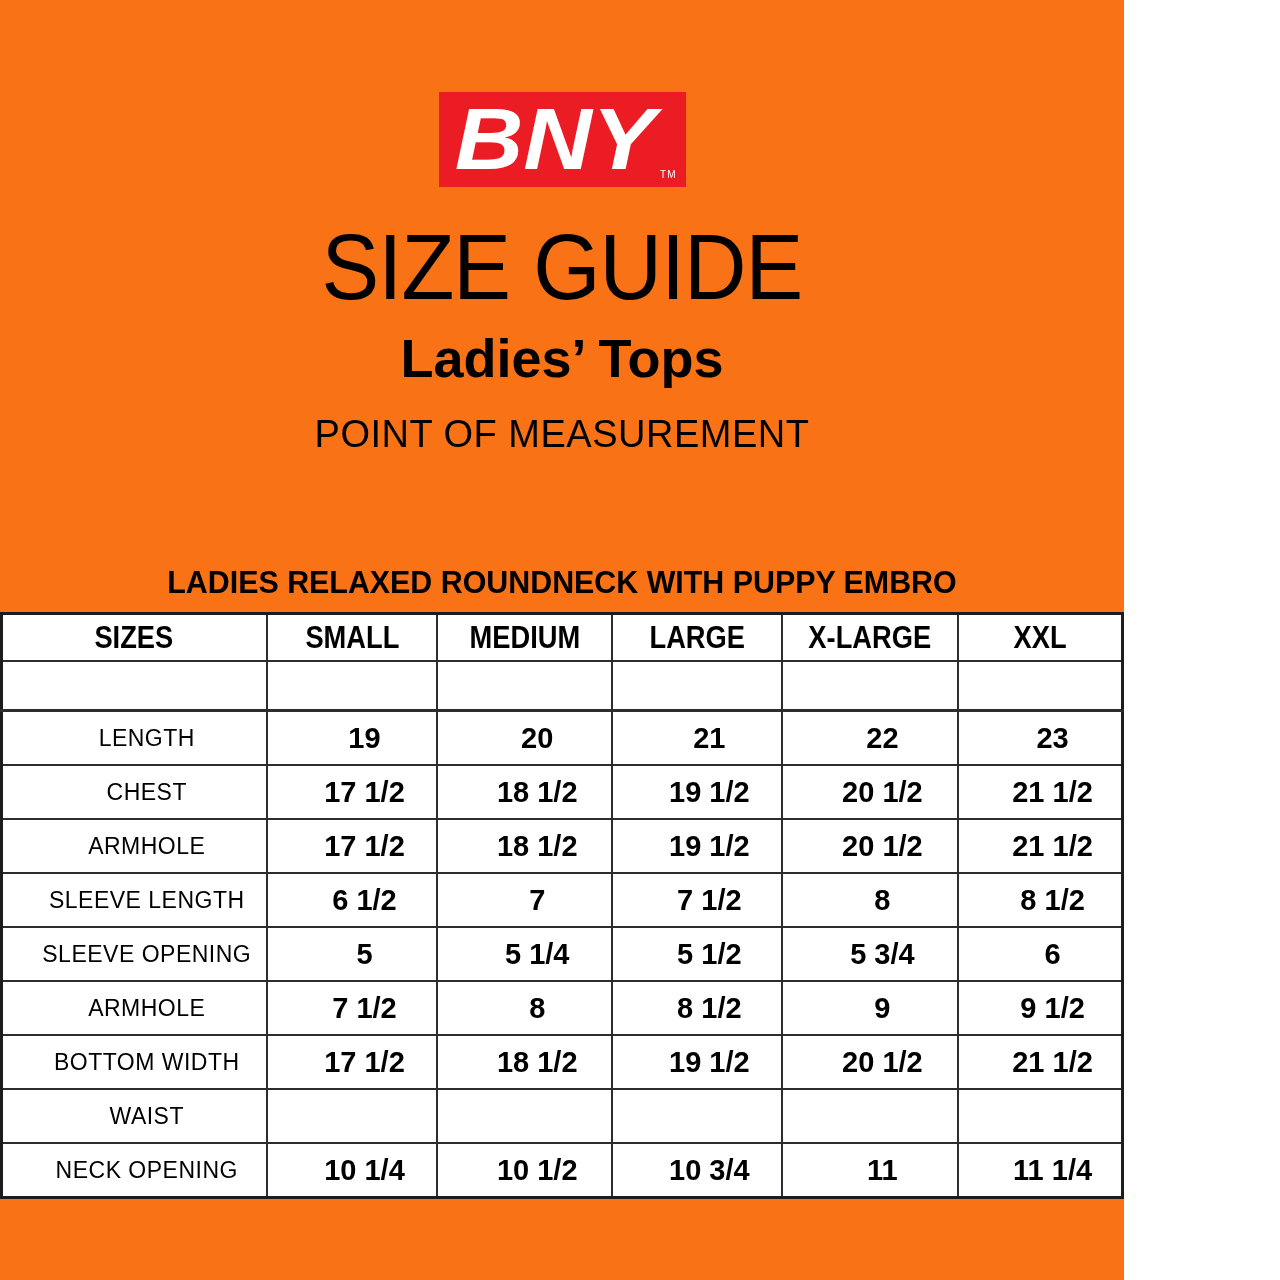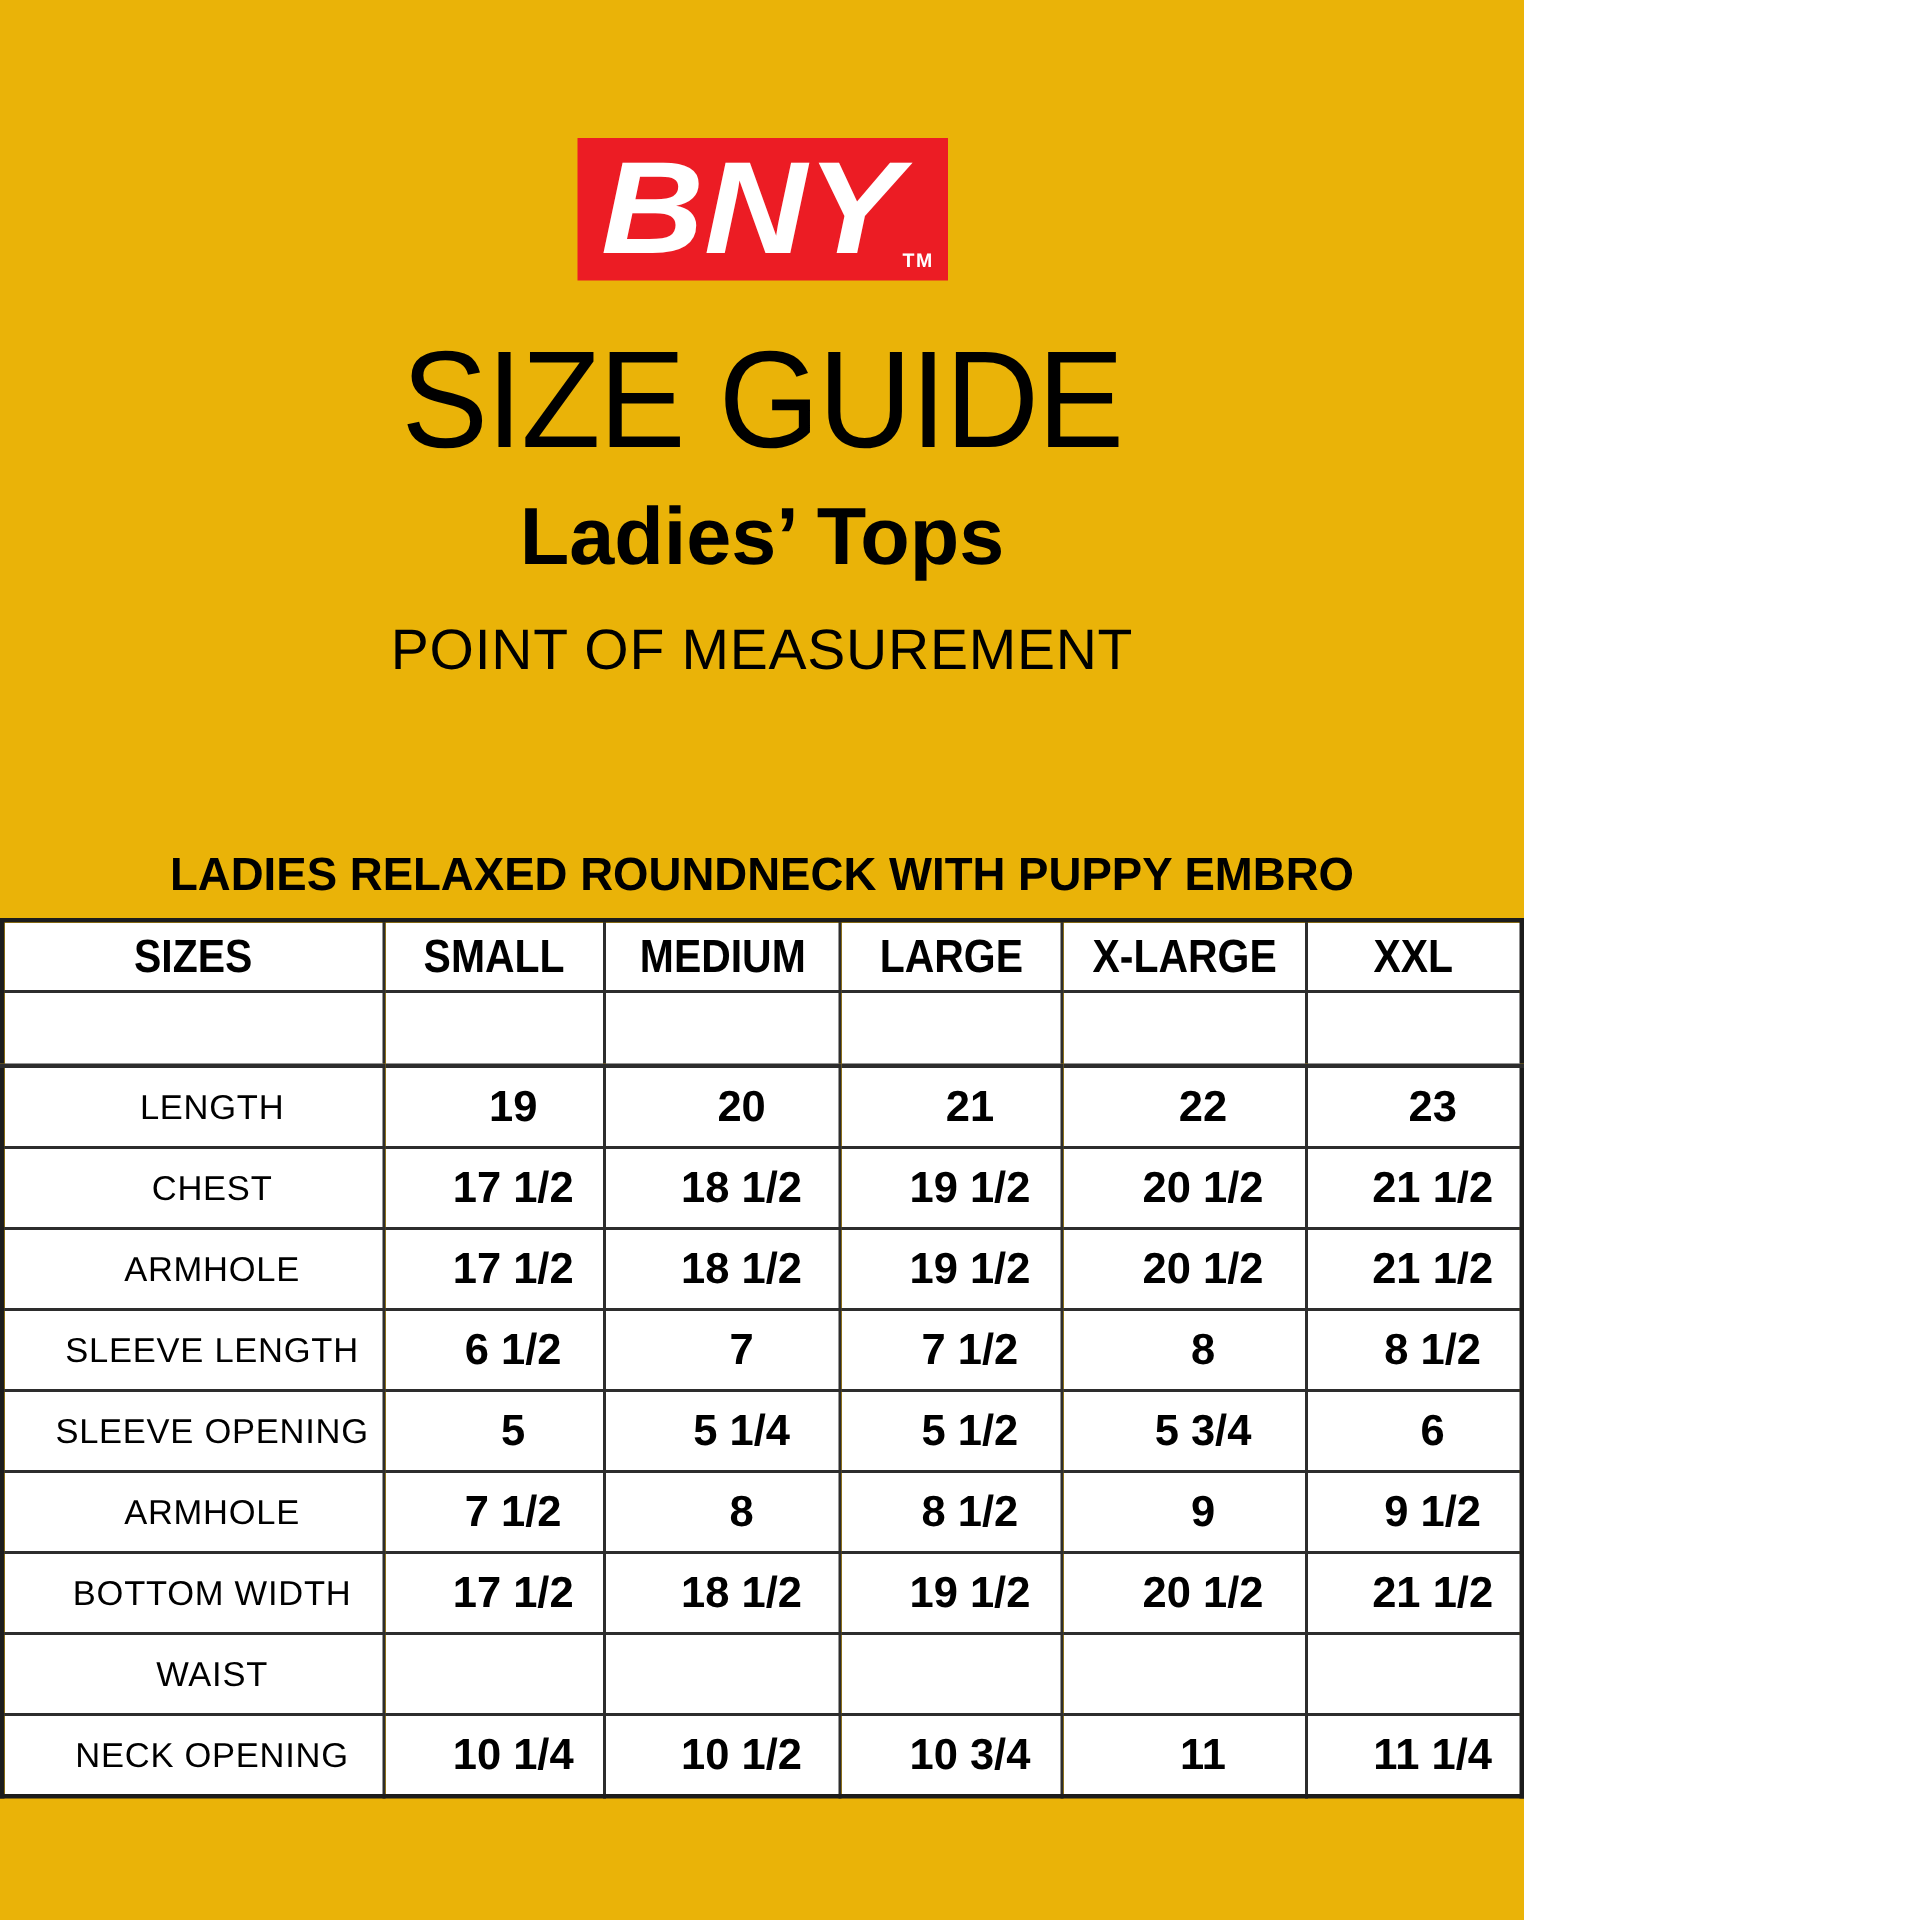--- a/index.html
+++ b/index.html
@@ -4,23 +4,23 @@
 <style>
   html, body {
     margin: 0;
     padding: 0;
     background: #ffffff;
     font-family: "Liberation Sans", sans-serif;
     color: #000000;
   }
   .page {
     position: relative;
-    width: 1016px;
+    width: 1124px;
     height: 1280px;
-    background: #eab308;
+    background: #f97316;
     overflow: hidden;
     text-align: center;
   }
   .logo {
     position: relative;
     width: 247px;
     height: 95px;
     margin: 92px auto 0 auto;
     background: #EC1C24;
     display: flex;
@@ -35,22 +35,22 @@
     line-height: 1;
     letter-spacing: 0px;
     padding-right: 14px;
     transform: scaleY(0.92);
   }
   .logo-tm {
     position: absolute;
     right: 9px;
     bottom: 7px;
     color: #ffffff;
-    font-size: 13px;
-    font-weight: 700;
+    font-size: 10px;
+    font-weight: 400;
     letter-spacing: 1px;
     line-height: 1;
   }
   .title {
     margin-top: 34px;
     font-size: 92px;
     font-weight: 400;
     line-height: 1;
     letter-spacing: -1px;
     transform: scaleX(0.94);

